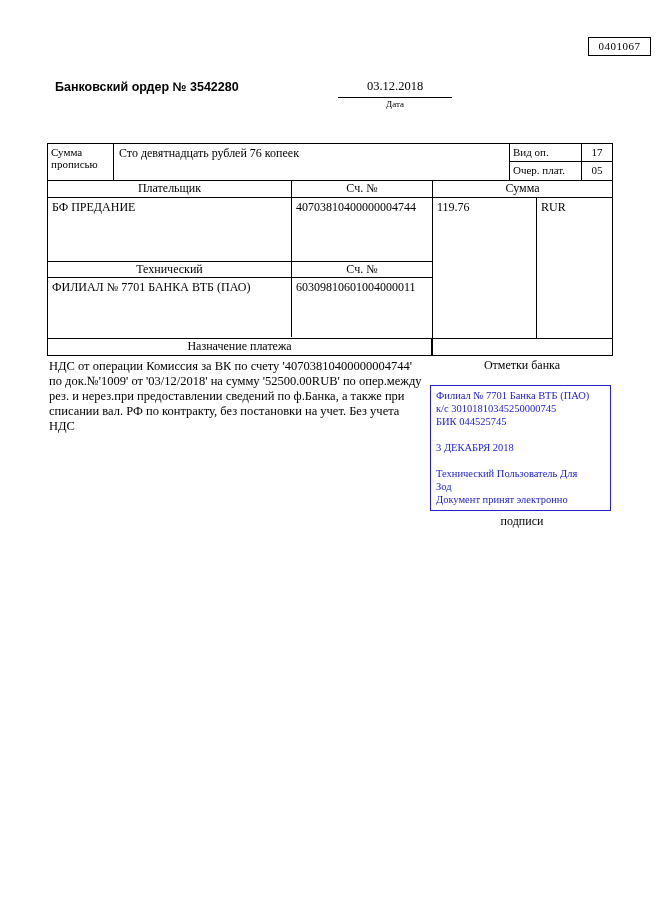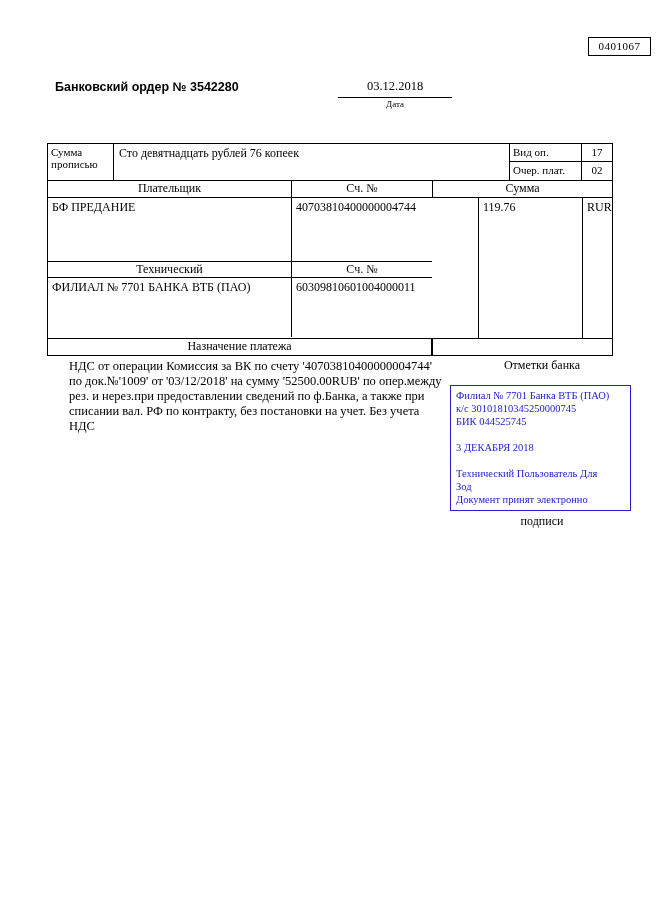--- a/index.html
+++ b/index.html
@@ -39,36 +39,36 @@
   .ops-label { width:72px; border-right:1px solid #000; padding:2px 3px; }
   .ops-value { flex:1; text-align:center; padding-top:2px; }
 
   
   .r2 { height:18px; border-top:1px solid #000; border-bottom:1px solid #000; }
   .w244 { width:244px; border-right:1px solid #000; }
   .w140 { width:140px; }
   .w182 { flex:1; border-left:1px solid #000; }
 
   
-  .r3 { height:140px;gap:46px; }
+  .r3 { height:140px; }
   .left-col { width:384px; }
   .left-col .row { width:100%; }
   .rowA { height:64px; border-bottom:1px solid #000; }
   .rowB { height:16px; border-bottom:1px solid #000; }
   .rowC { height:59px; }
   .right-col { flex:1; border-left:1px solid #000; display:flex; }
   .amt { width:104px; border-right:1px solid #000; }
   .cur { flex:1; }
 
   
   .r4 { height:17px; border-top:1px solid #000; }
   .w384 { width:384px; border-right:1px solid #000; }
 
   
-  .content-row { display:flex; width:566px;margin-left:20px; }
+  .content-row { display:flex; width:566px; }
   .purpose-cell { width:384px; padding:3px 4px 0 2px; font-size:12.5px; line-height:15px; }
   .marks-cell { flex:1; }
   .marks-label { text-align:center; font-size:12px; padding-top:2px; }
   .stamp {
     margin:12px 2px 0 -1px; border:1px solid #2222cc; color:#2222cc;
     font-size:10.5px; line-height:13px; padding:3px 5px 4px 5px; min-height:126px;
   }
   .stamp-line { min-height:13px; }
   .signatures { text-align:center; font-size:12px; padding-top:3px; }
 </style>
@@ -92,21 +92,21 @@
       <div class="row r1">
         <div class="cell c-sumlabel">Сумма прописью</div>
         <div class="cell c-sumwords">Сто девятнадцать рублей 76 копеек</div>
         <div class="c-ops">
           <div class="ops-row ops-top">
             <div class="cell ops-label">Вид оп.</div>
             <div class="cell ops-value">17</div>
           </div>
           <div class="ops-row">
             <div class="cell ops-label">Очер. плат.</div>
-            <div class="cell ops-value">02</div>
+            <div class="cell ops-value">05</div>
           </div>
         </div>
       </div>
 
       <div class="row r2">
         <div class="cell hd w244">Плательщик</div>
         <div class="cell hd w140">Сч. №</div>
         <div class="cell hd w182">Сумма</div>
       </div>
 

